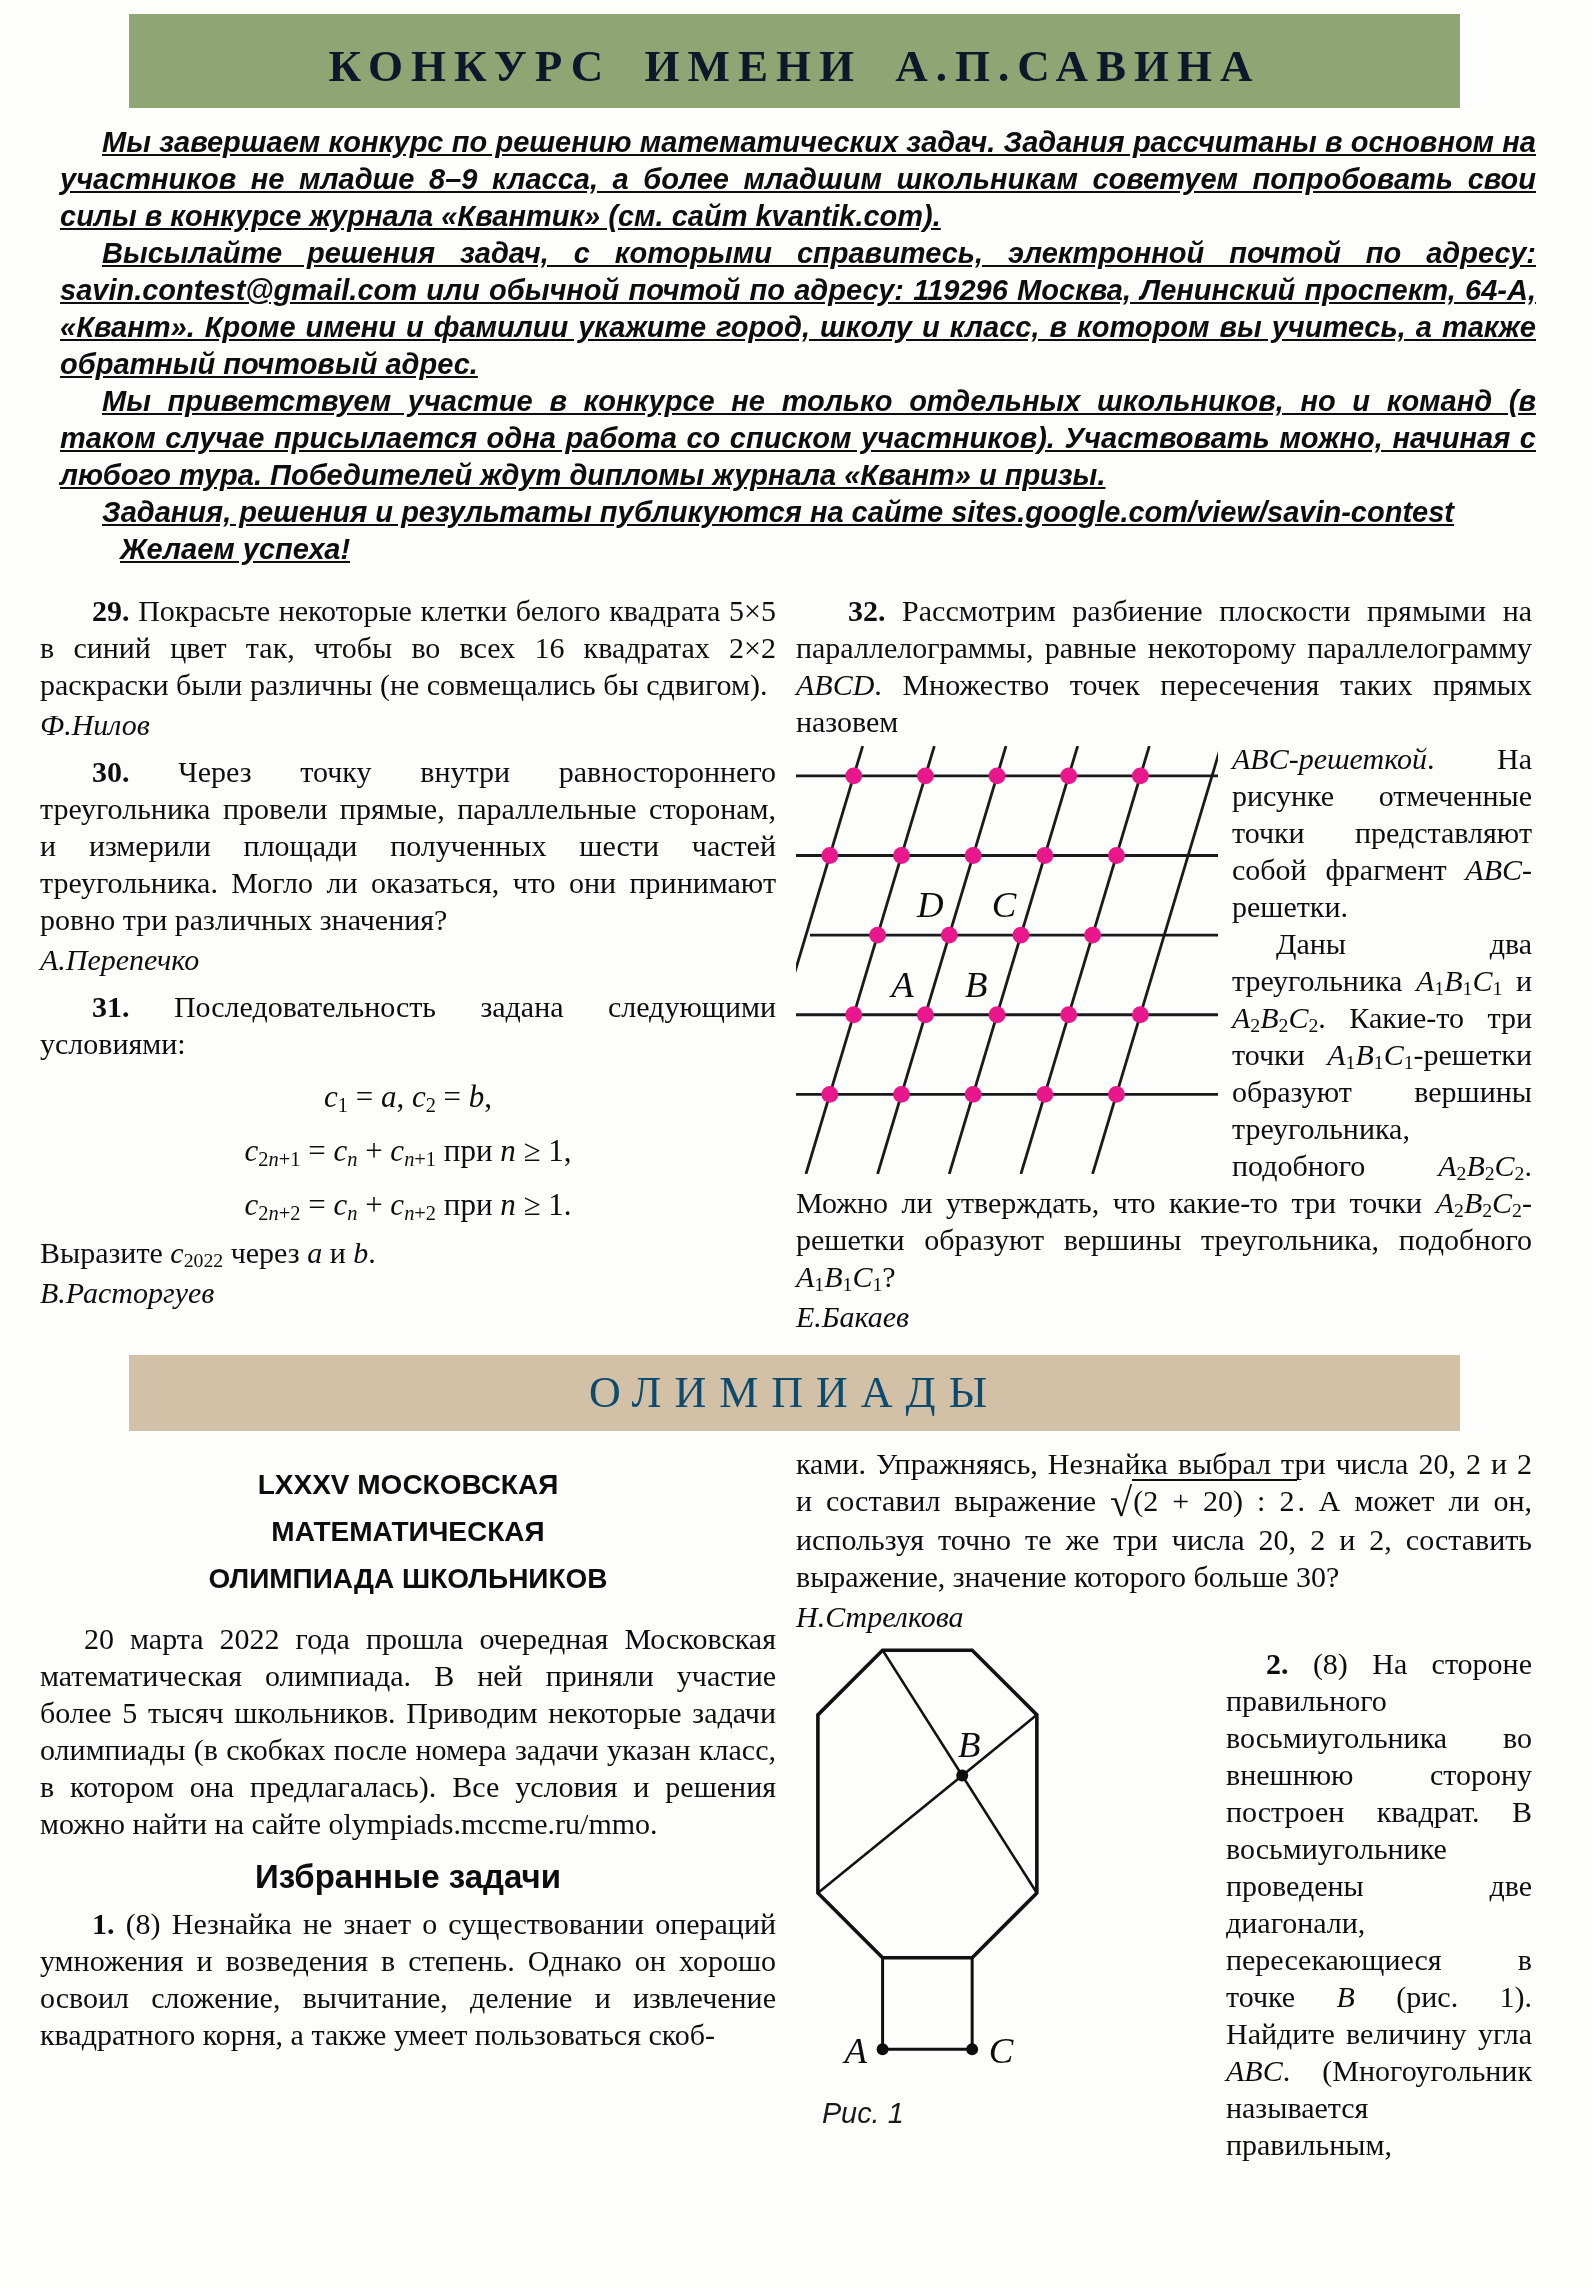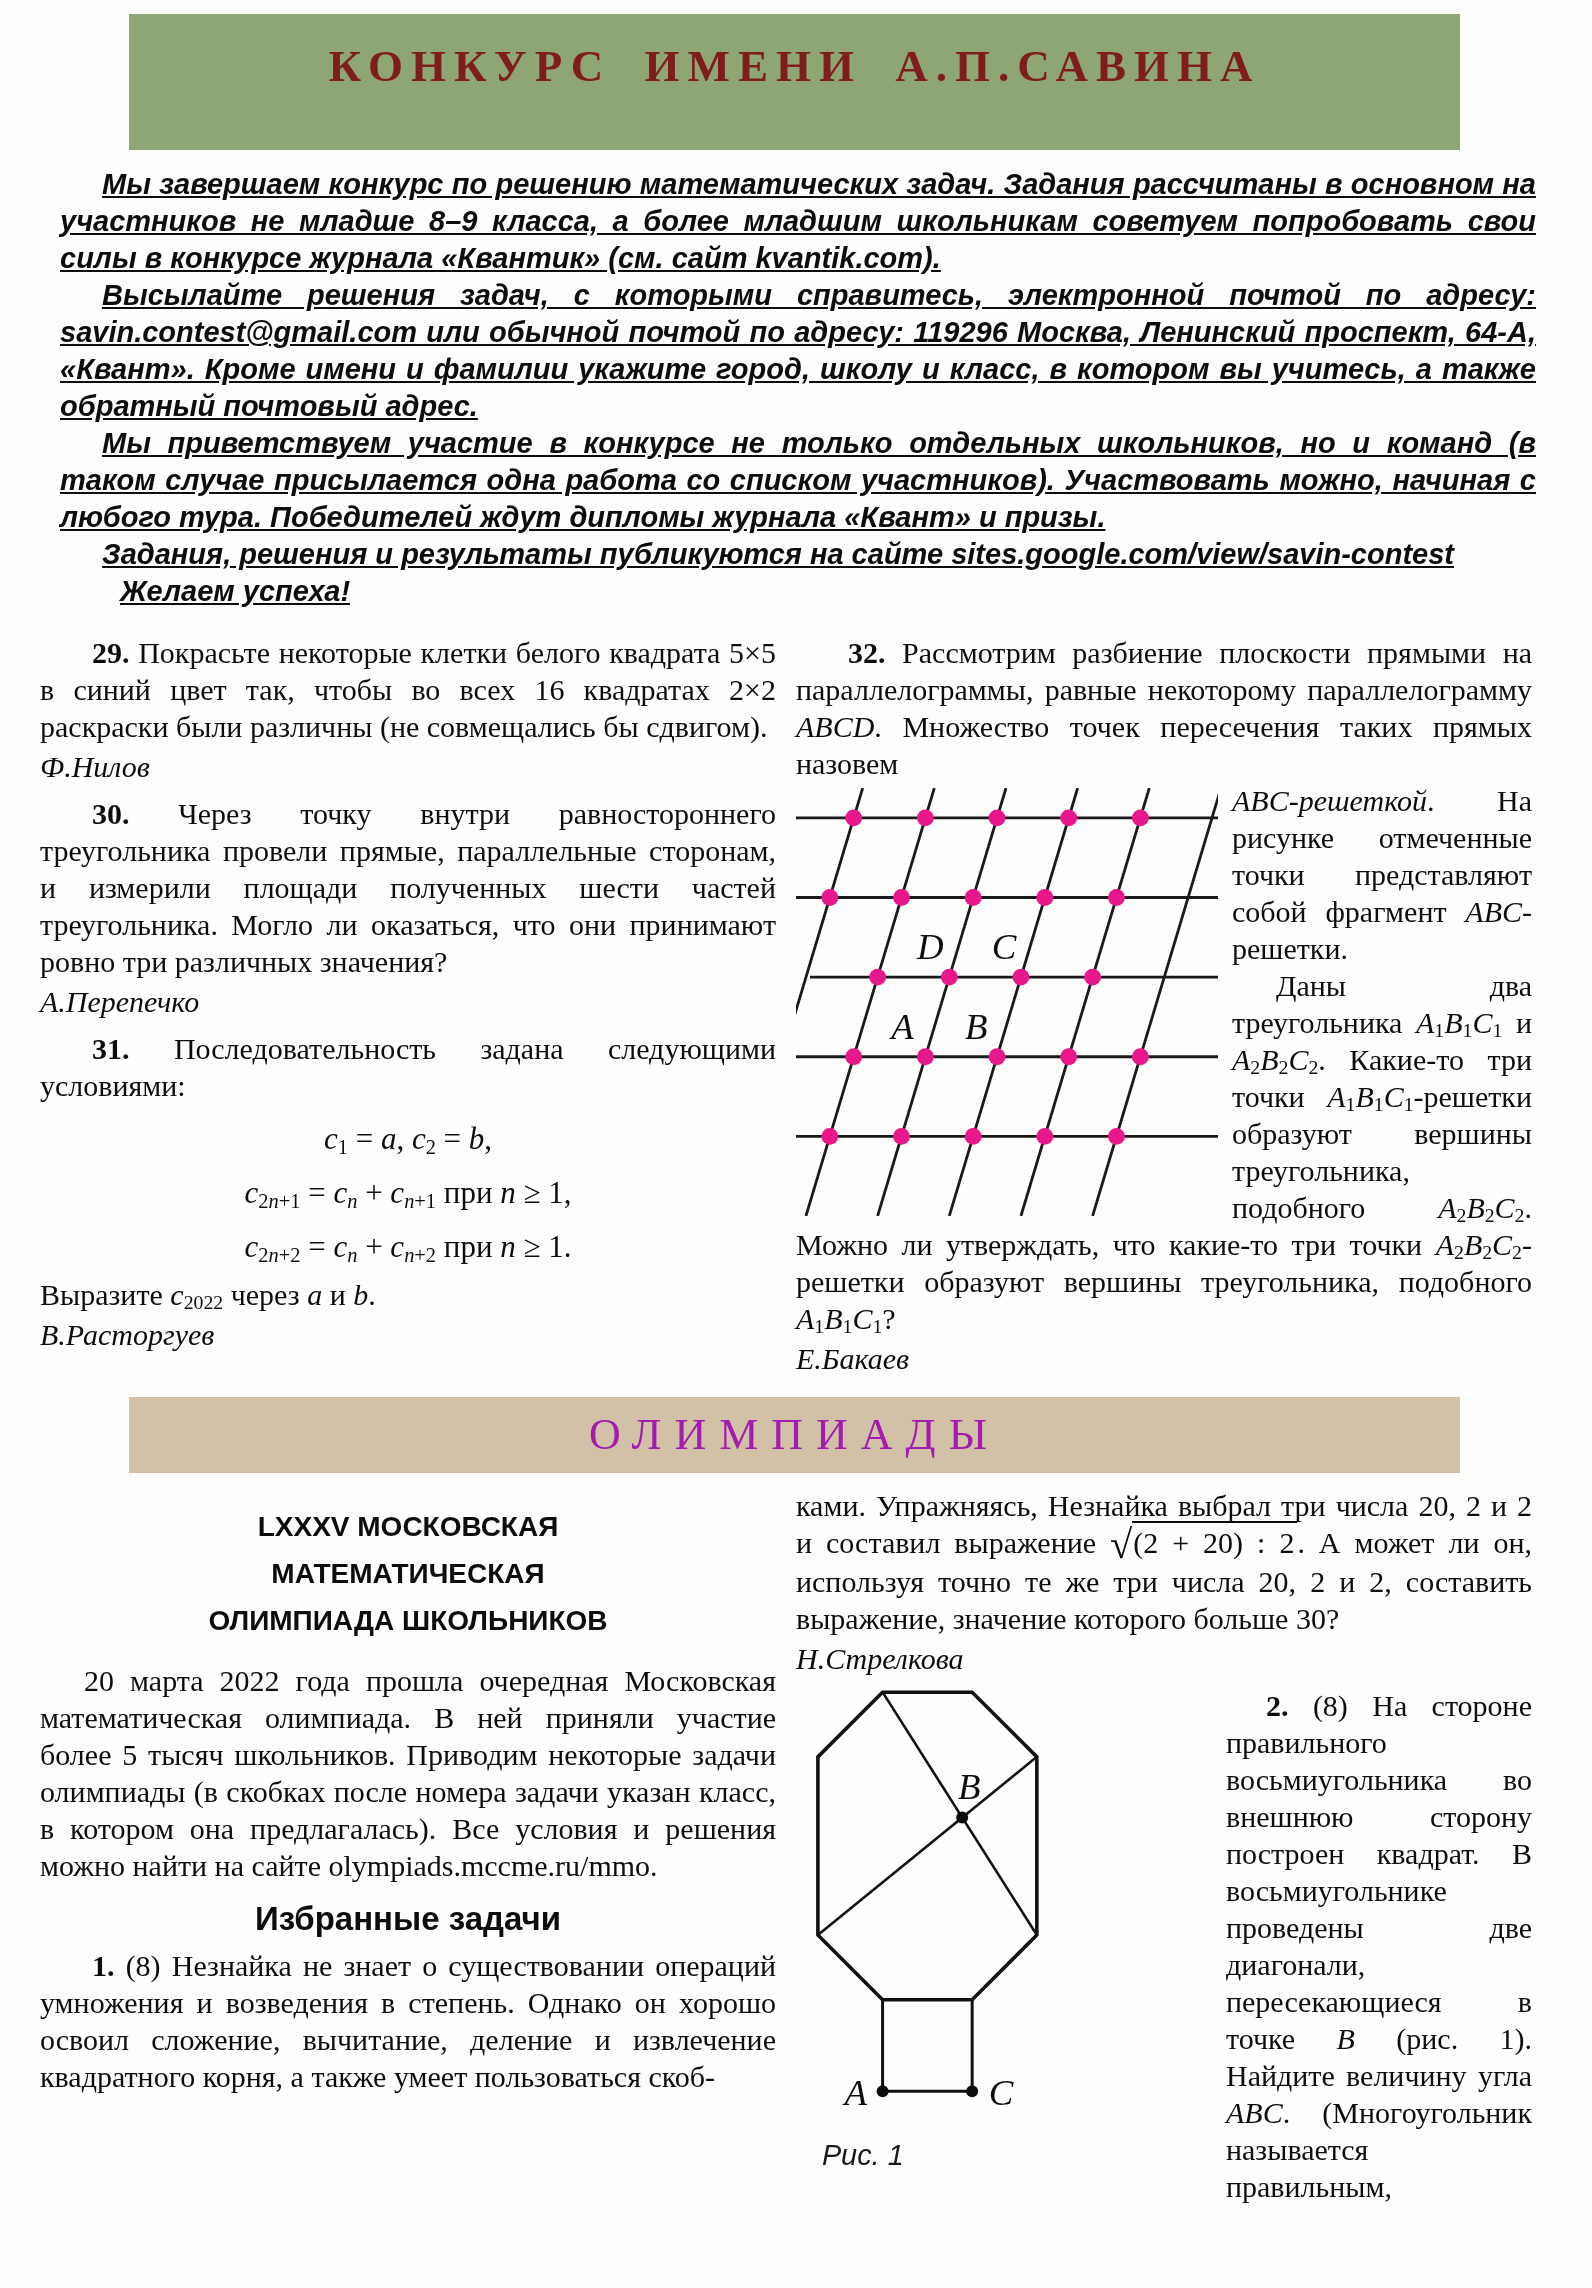--- a/index.html
+++ b/index.html
@@ -4,28 +4,28 @@
 <style>
   html,body{margin:0;padding:0;background:#e9e9e9;}
   .page{
     position:relative; width:1592px; height:2289px; margin:0 auto;
     background:#fdfdfc; overflow:hidden; color:#0d0d0d;
     font-family:"Liberation Serif", serif;
   }
   
   .banner{width:1331px; margin-left:129px; text-align:center;}
   .banner.green{
-    margin-top:14px; height:136px; line-height:105px;
+    margin-top:14px; height:94px; line-height:105px;
     font-family:"Liberation Serif", serif; font-weight:bold;
-    font-size:45px; letter-spacing:8px; word-spacing:14px; color:#7f1d1d;
+    font-size:45px; letter-spacing:8px; word-spacing:14px; color:#0f172a;
   }
   .banner.tan{
     margin-top:16px; height:76px; line-height:76px;
     font-family:"Liberation Serif", serif; font-weight:500;
-    font-size:44px; letter-spacing:13px; color:#a21caf;
+    font-size:44px; letter-spacing:13px; color:#0c4a6e;
   }
   
   .intro{
     margin:16px 56px 8px 60px;
     font-family:"Liberation Sans", sans-serif;
     font-weight:bold; font-style:italic;
     font-size:29px; line-height:37px; text-align:justify;text-decoration:underline;
   }
   .intro p{margin:0; text-indent:42px;}
   .intro p.nojust{text-align:left;}

